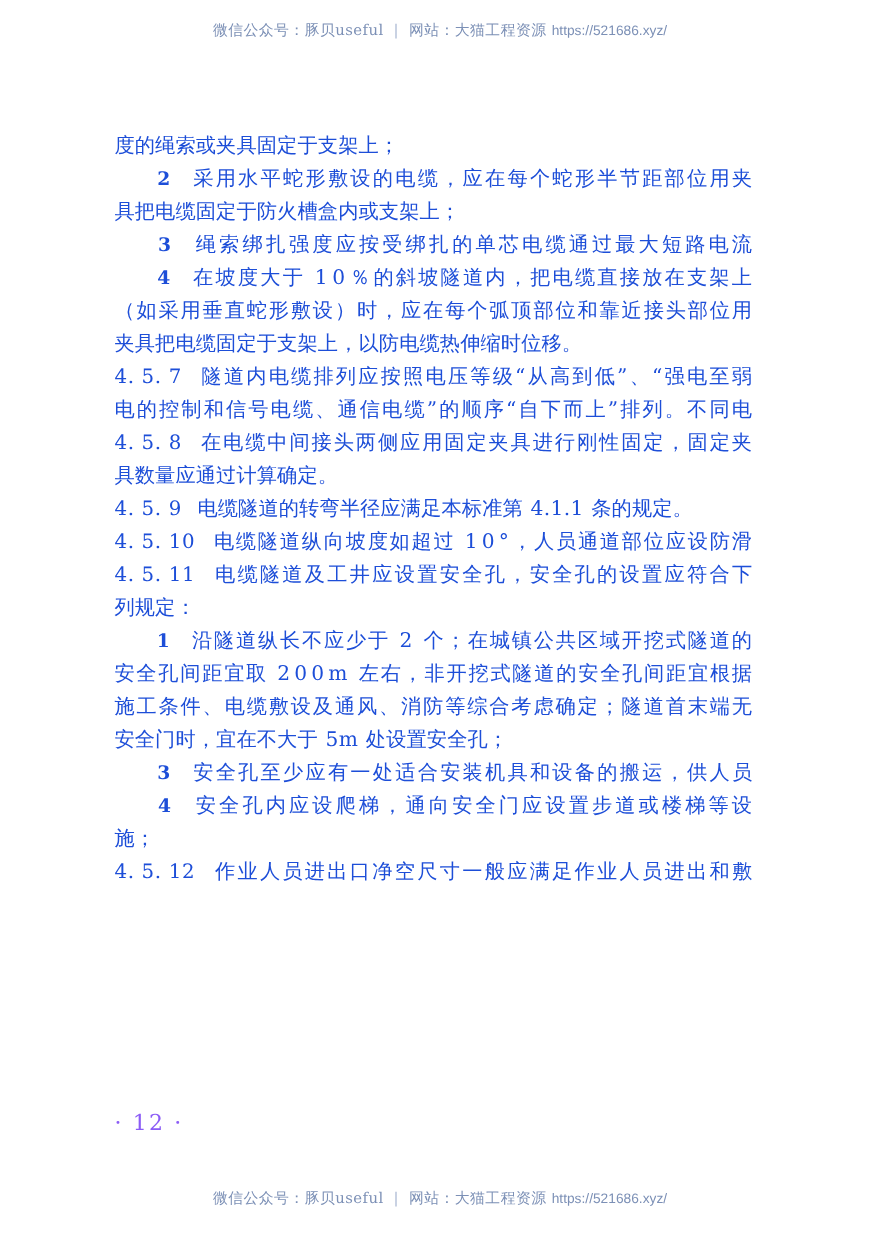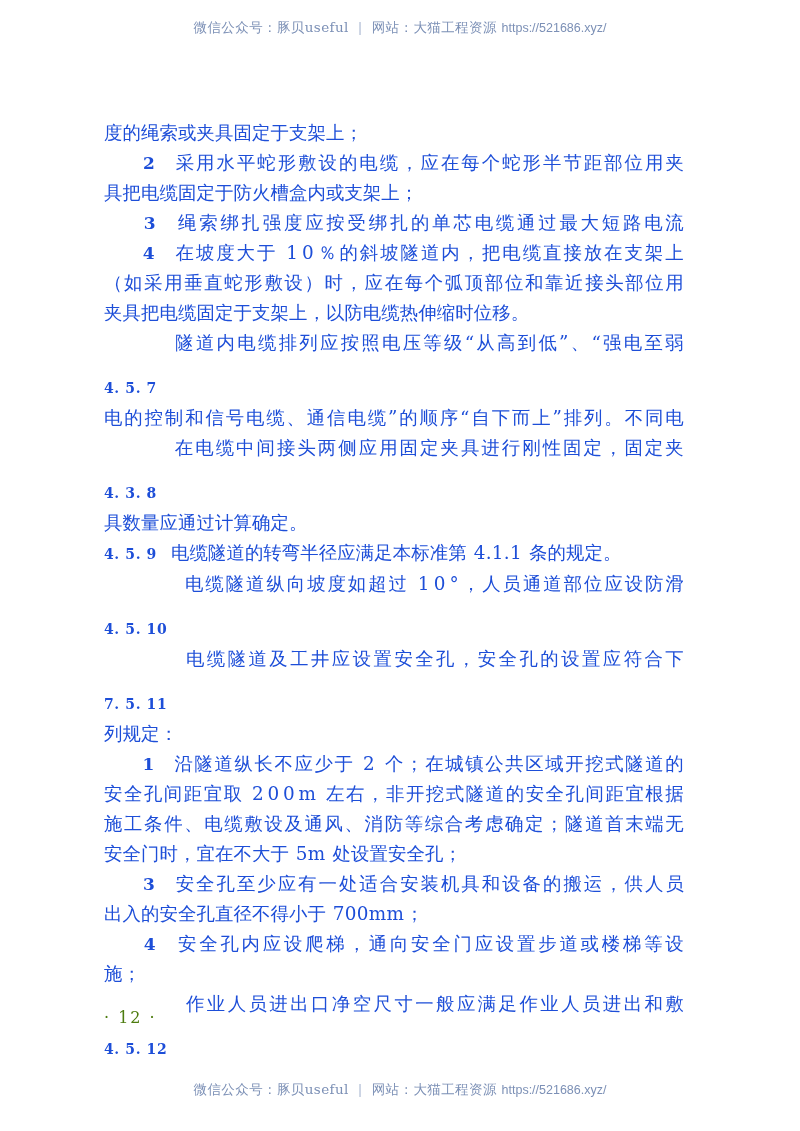--- a/index.html
+++ b/index.html
@@ -58,46 +58,45 @@
 
   
   .line.just {
     display: flex;
     justify-content: space-between;
     white-space: normal;
   }
   .line.just > span { display: inline-block; }
 
   .sec-num {
-    font-weight: bold;
-    font-size: 14px;
+    font-weight: normal;
+    font-size: 18px;
     letter-spacing: 0.6px;
-    margin-top: 45px;
   }
   .gap-sec { display: inline-block; width: 14px; }
 
   .item-num {
     font-weight: bold;
     font-size: 17px;
   }
   .indent2 { display: inline-block; width: 37px; }
   .gap-item { display: inline-block; width: 17px; }
 
   .num-lat {
     font-family: "DejaVu Serif", "Liberation Serif", serif;
     letter-spacing: 0.3px;
     padding: 0 1px;
   }
 
   .page-no {
     position: absolute;
     left: 104px;
     top: 1008px;
-    font-size: 16px;
-    color: #4d7c0f;
+    font-size: 20px;
+    color: #8b5cf6;
     letter-spacing: 2px;
   }
 </style>
 </head>
 <body>
 
 <div class="watermark watermark-header">
   <span class="wm-seg">微信公众号：</span><span class="wm-seg">豚贝useful</span><span class="wm-sep">|</span><span class="wm-seg">网站：</span><span class="wm-seg">大猫工程资源</span>&nbsp;<span class="wm-url">https://521686.xyz/</span>
 </div>
 
@@ -282,21 +281,21 @@
       <span>上</span>
       <span>”</span>
       <span>排</span>
       <span>列</span>
       <span>。</span>
       <span>不</span>
       <span>同</span>
       <span>电</span>
     </div>
     <div class="line just">
-      <span class="sec-num">4. 3. 8</span>
+      <span class="sec-num">4. 5. 8</span>
       <span class="gap-sec"></span>
       <span>在</span>
       <span>电</span>
       <span>缆</span>
       <span>中</span>
       <span>间</span>
       <span>接</span>
       <span>头</span>
       <span>两</span>
       <span>侧</span>
@@ -343,21 +342,21 @@
       <span>通</span>
       <span>道</span>
       <span>部</span>
       <span>位</span>
       <span>应</span>
       <span>设</span>
       <span>防</span>
       <span>滑</span>
     </div>
     <div class="line just">
-      <span class="sec-num">7. 5. 11</span>
+      <span class="sec-num">4. 5. 11</span>
       <span class="gap-sec"></span>
       <span>电</span>
       <span>缆</span>
       <span>隧</span>
       <span>道</span>
       <span>及</span>
       <span>工</span>
       <span>井</span>
       <span>应</span>
       <span>设</span>
@@ -498,21 +497,20 @@
       <span>设</span>
       <span>备</span>
       <span>的</span>
       <span>搬</span>
       <span>运</span>
       <span>，</span>
       <span>供</span>
       <span>人</span>
       <span>员</span>
     </div>
-    <div class="line"><span>出入的安全孔直径不得小于 <span class="num-lat">700mm</span>；</span></div>
     <div class="line just">
       <span class="indent2"></span>
       <span class="item-num">4</span>
       <span class="gap-item"></span>
       <span>安</span>
       <span>全</span>
       <span>孔</span>
       <span>内</span>
       <span>应</span>
       <span>设</span>

